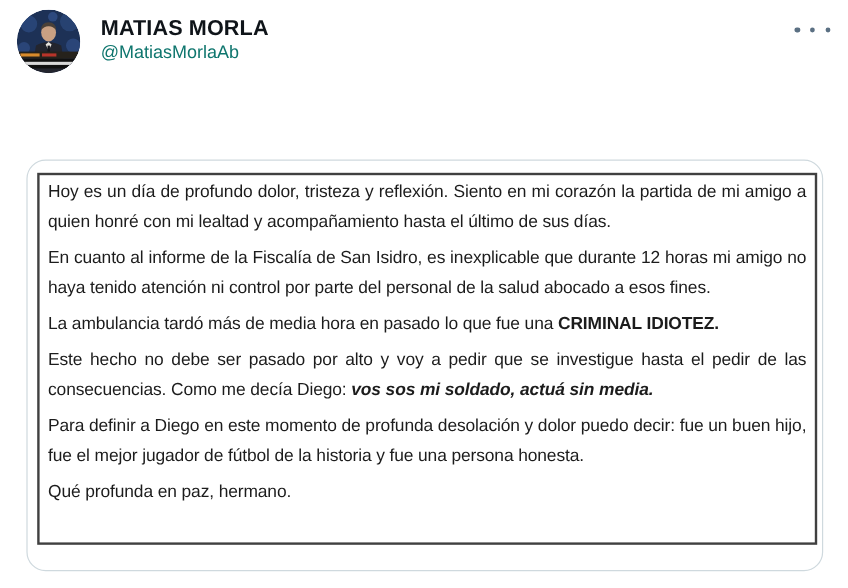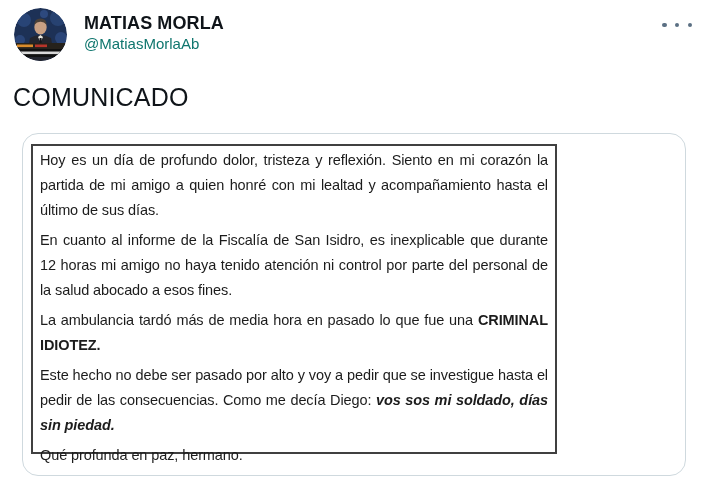--- a/index.html
+++ b/index.html
@@ -79,21 +79,21 @@
     width: 664px; height: 343px;
     border: 1px solid #cfd9de;
     border-radius: 16px;
     box-sizing: border-box;
     background: #ffffff;
     cursor: pointer;
   }
   .statement-box {
     position: absolute;
     left: 8px; top: 10px;
-    width: 526px; height: 310px;
+    width: 650px; height: 310px;
     border: 2px solid #404040;
     box-sizing: border-box;
     background: #ffffff;
     padding: 2px 7px 0 7px;
   }
   .statement-box p {
     margin: 0 0 5px 0;
     font-size: 14.5px;
     line-height: 25px;
     color: #1c1c1c;
@@ -143,25 +143,25 @@
 
   <div class="author-name">MATIAS MORLA</div>
   <div class="author-handle">@MatiasMorlaAb</div>
 
   <div class="more-button" title="More">
     <span class="dot"></span>
     <span class="dot"></span>
     <span class="dot"></span>
   </div>
 
-  <div class="tweet-text">COMUNICADO</div>
 
   <div class="media-card">
     <div class="statement-box">
       <p>Hoy es un día de profundo dolor, tristeza y reflexión. Siento en mi corazón la partida de mi amigo a quien honré con mi lealtad y acompañamiento hasta el último de sus días.</p>
       <p>En cuanto al informe de la Fiscalía de San Isidro, es inexplicable que durante 12 horas mi amigo no haya tenido atención ni control por parte del personal de la salud abocado a esos fines.</p>
       <p><span>La ambulancia tardó más de media hora en pasado lo que fue una </span><span class="bold">CRIMINAL IDIOTEZ.</span></p>
-      <p><span>Este hecho no debe ser pasado por alto y voy a pedir que se investigue hasta el pedir de las consecuencias. Como me decía Diego: </span><span class="bold-italic">vos sos mi soldado, días sin piedad.</span></p>
+      <p><span>Este hecho no debe ser pasado por alto y voy a pedir que se investigue hasta el pedir de las consecuencias. Como me decía Diego: </span><span class="bold-italic">vos sos mi soldado, actuá sin media.</span></p>
+      <p>Para definir a Diego en este momento de profunda desolación y dolor puedo decir: fue un buen hijo, fue el mejor jugador de fútbol de la historia y fue una persona honesta.</p>
       <p>Qué profunda en paz, hermano.</p>
     </div>
   </div>
 
 </div>
 
 </body></html>

